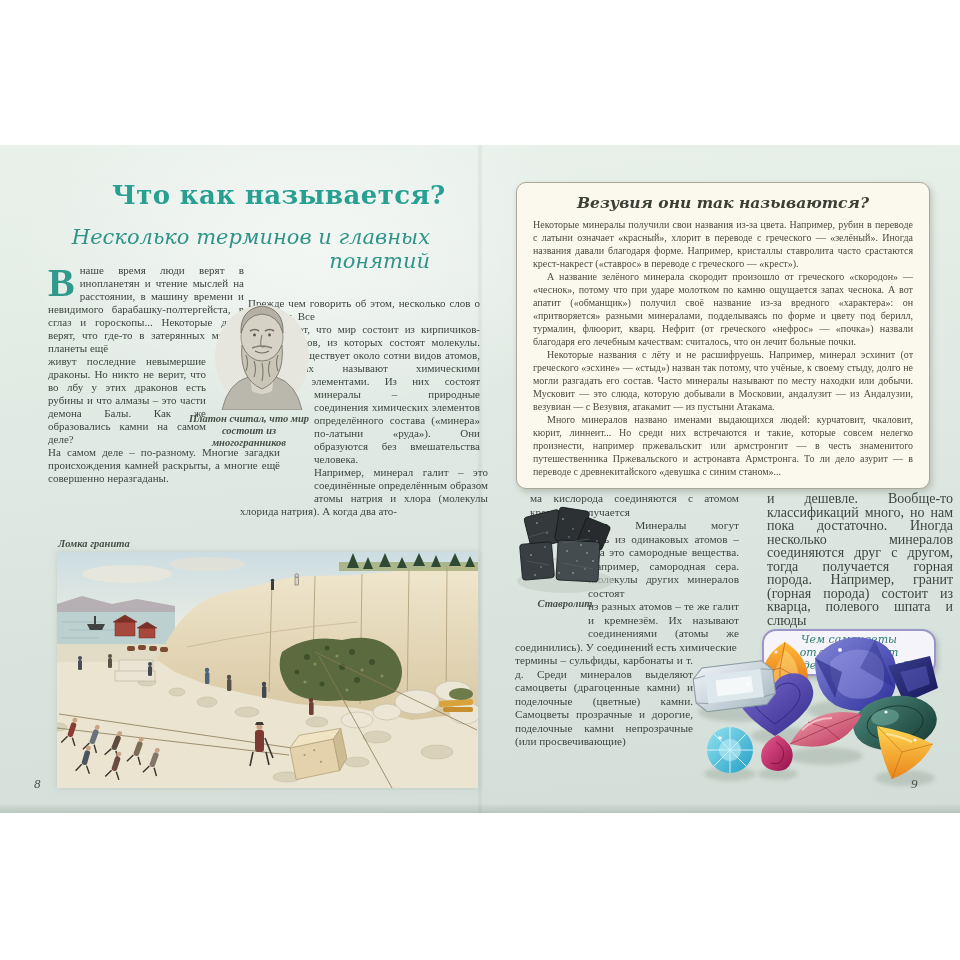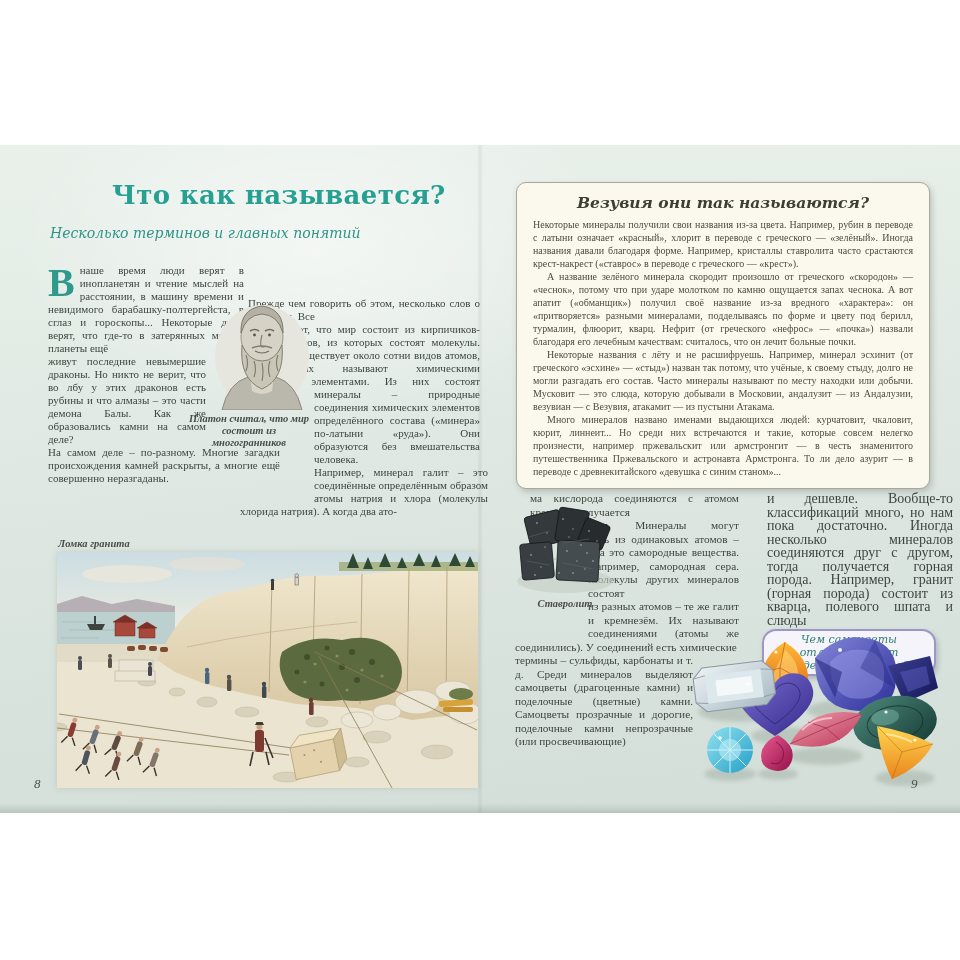--- a/index.html
+++ b/index.html
@@ -11,22 +11,22 @@
           background:radial-gradient(ellipse 430px 250px at 33% 16%,rgba(255,255,255,.55),rgba(255,255,255,0) 70%);}
   .spread::after{content:"";position:absolute;left:0;right:0;bottom:0;height:10px;
           background:linear-gradient(180deg,rgba(0,0,0,0),rgba(84,104,94,.22));}
   .spine{position:absolute;left:477px;top:0;width:6px;height:100%;
           background:linear-gradient(90deg,rgba(120,140,130,0),rgba(110,130,120,.12),rgba(120,140,130,0));}
 
   
   .page-title{position:absolute;left:112px;top:35px;font-family:"DejaVu Serif",serif;
           font-weight:bold;font-size:26px;letter-spacing:.4px;color:#27a092;
           text-shadow:0 1px 0 rgba(255,255,255,.4);}
-  .page-subtitle{position:absolute;left:50px;top:80px;width:380px;text-align:left;
-          font-style:italic;font-size:14px;color:#2f9488;font-family:"DejaVu Serif",serif;}
+  .page-subtitle{position:absolute;left:50px;top:80px;width:380px;text-align:right;
+          font-style:italic;font-size:21px;color:#2f9488;font-family:"DejaVu Serif",serif;}
   .colL{position:absolute;left:48px;top:119px;width:232px;font-size:11px;line-height:13px;text-align:justify;}
   .colL .pA{margin:0 36px 0 0;}
   .colL .pB,.colL .pC{margin:0;}
   .sp-r1{float:right;width:74px;height:91px;}
   .dropcap{float:left;font-family:"Liberation Serif",serif;font-weight:bold;font-size:40px;
           line-height:33px;color:#2f9a8c;margin:2px 5px 0 0;}
   .colM{position:absolute;left:248px;top:118px;width:232px;font-size:11px;line-height:13px;text-align:justify;margin-top:34px;}
   .sp-l1{float:left;width:66px;height:172px;
           shape-outside:polygon(0% 0%,40% 0%,58% 16%,100% 40%,100% 100%,0% 100%);}
   .colM .pC{width:248px;margin-left:-8px;}

